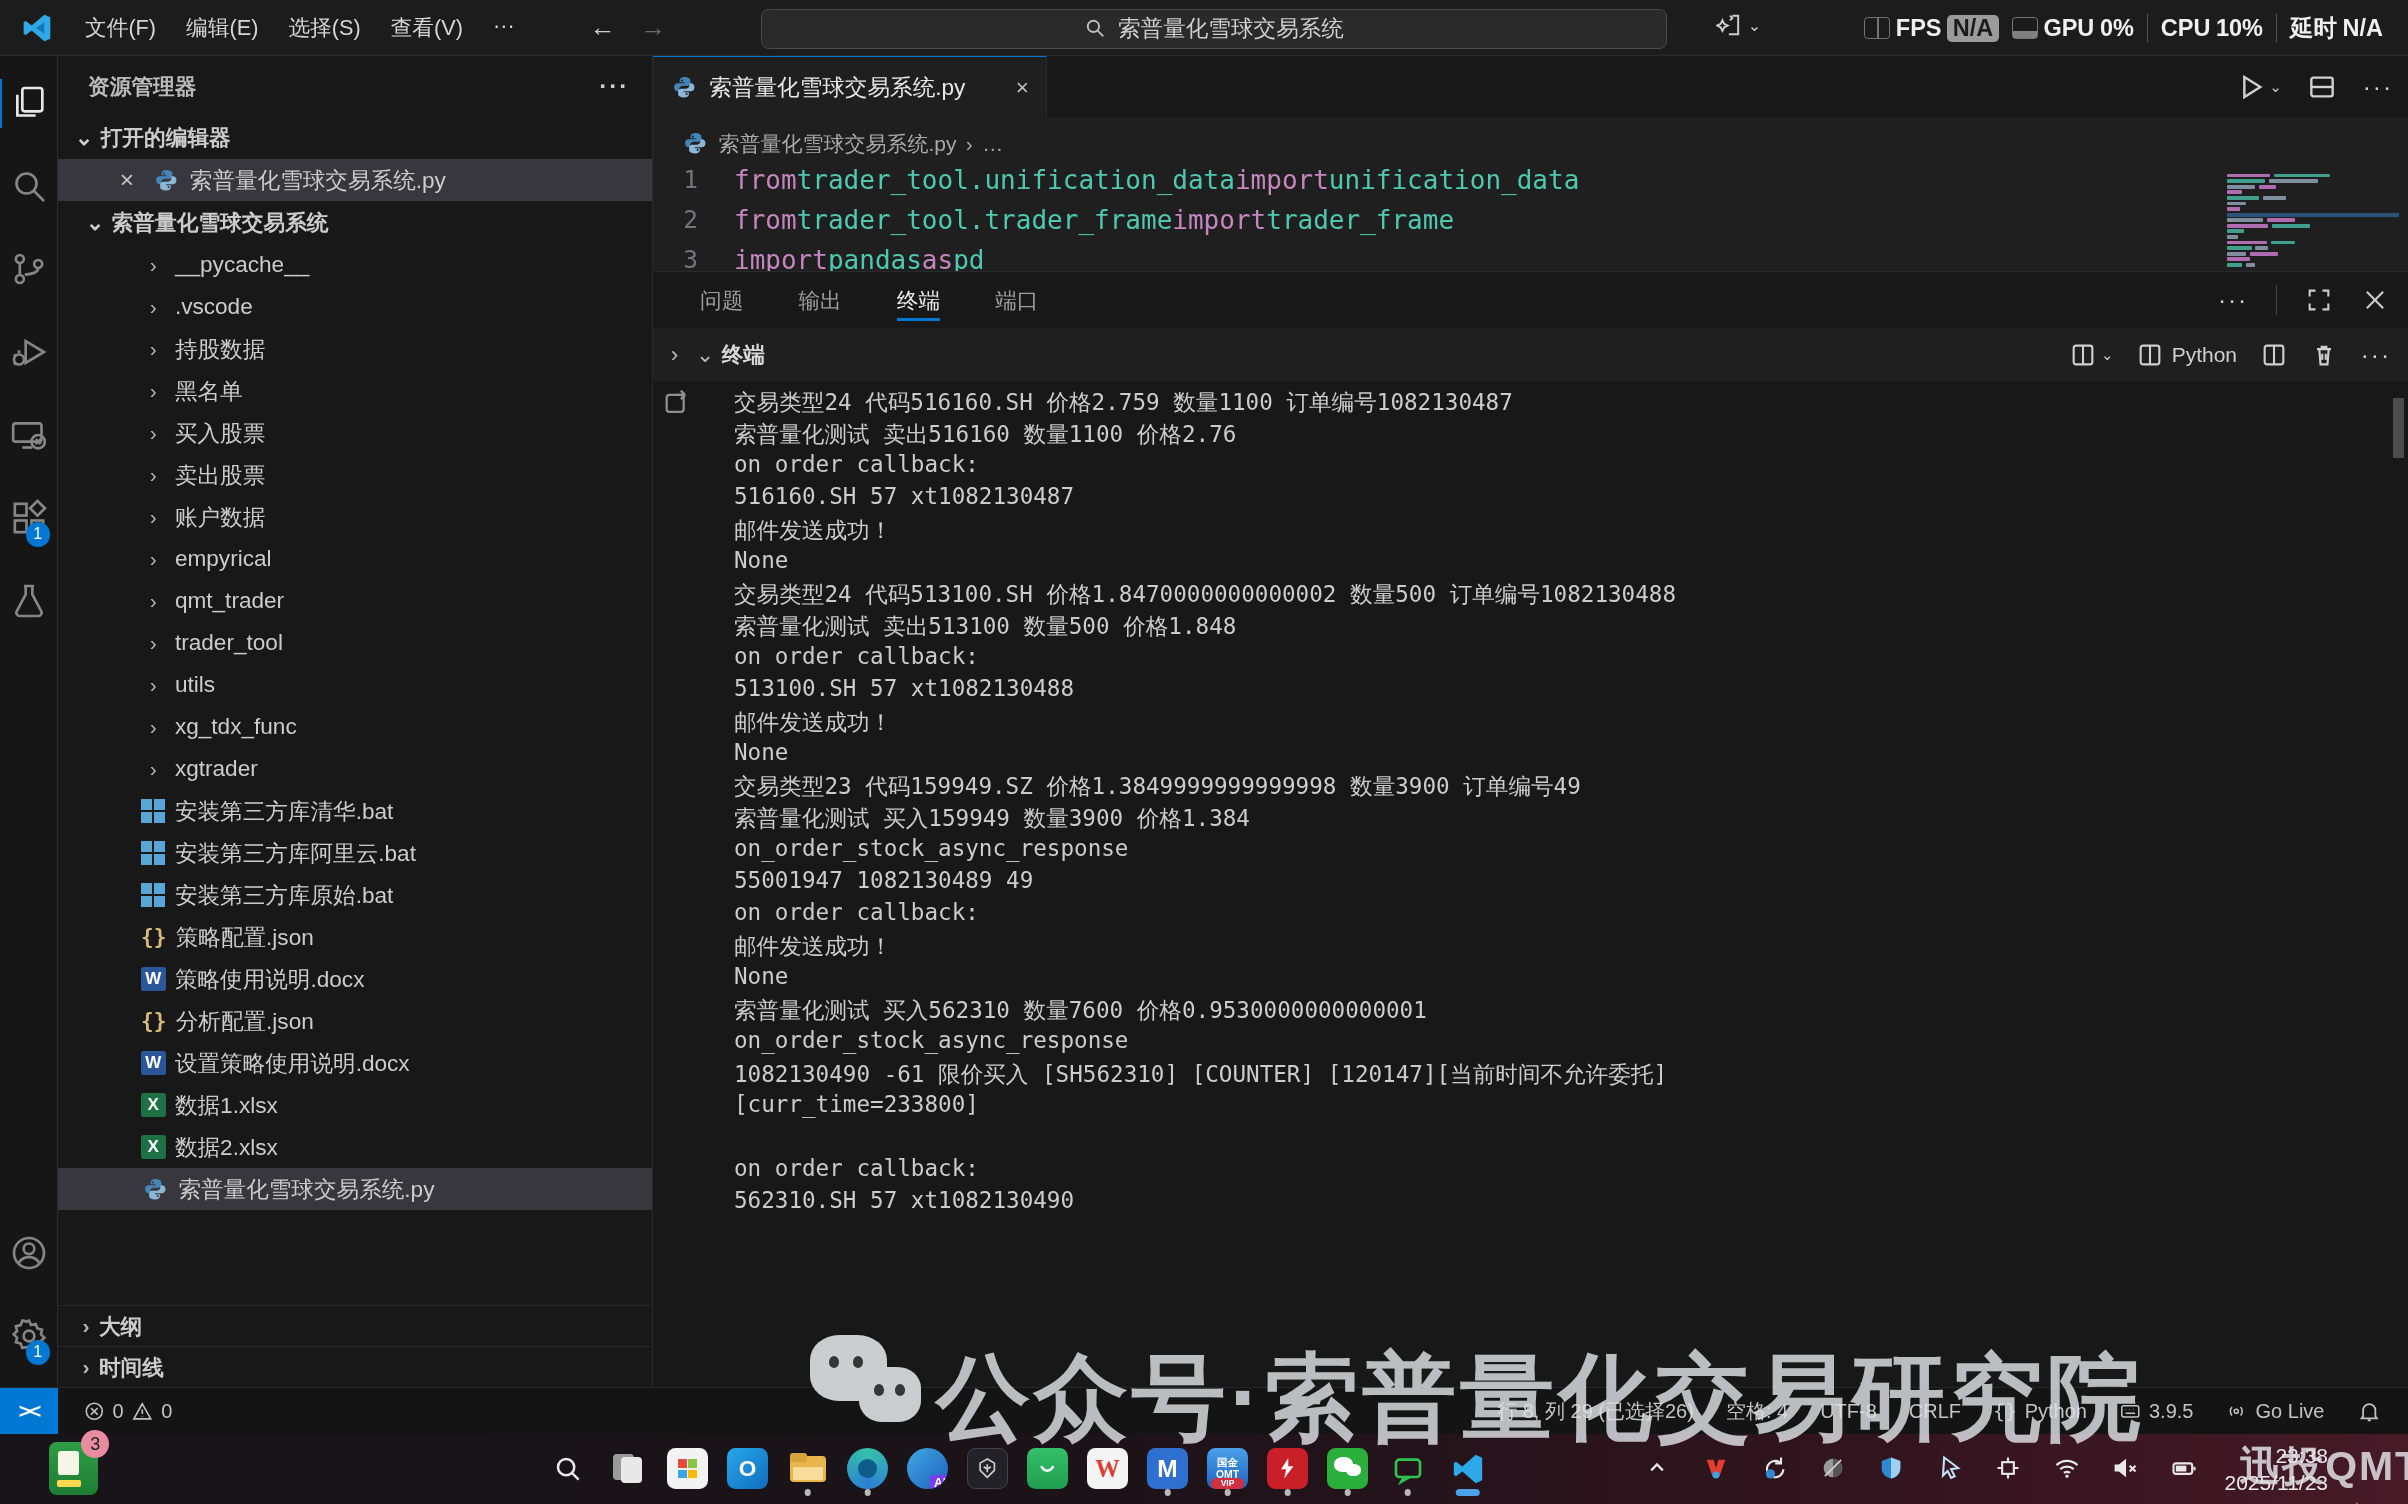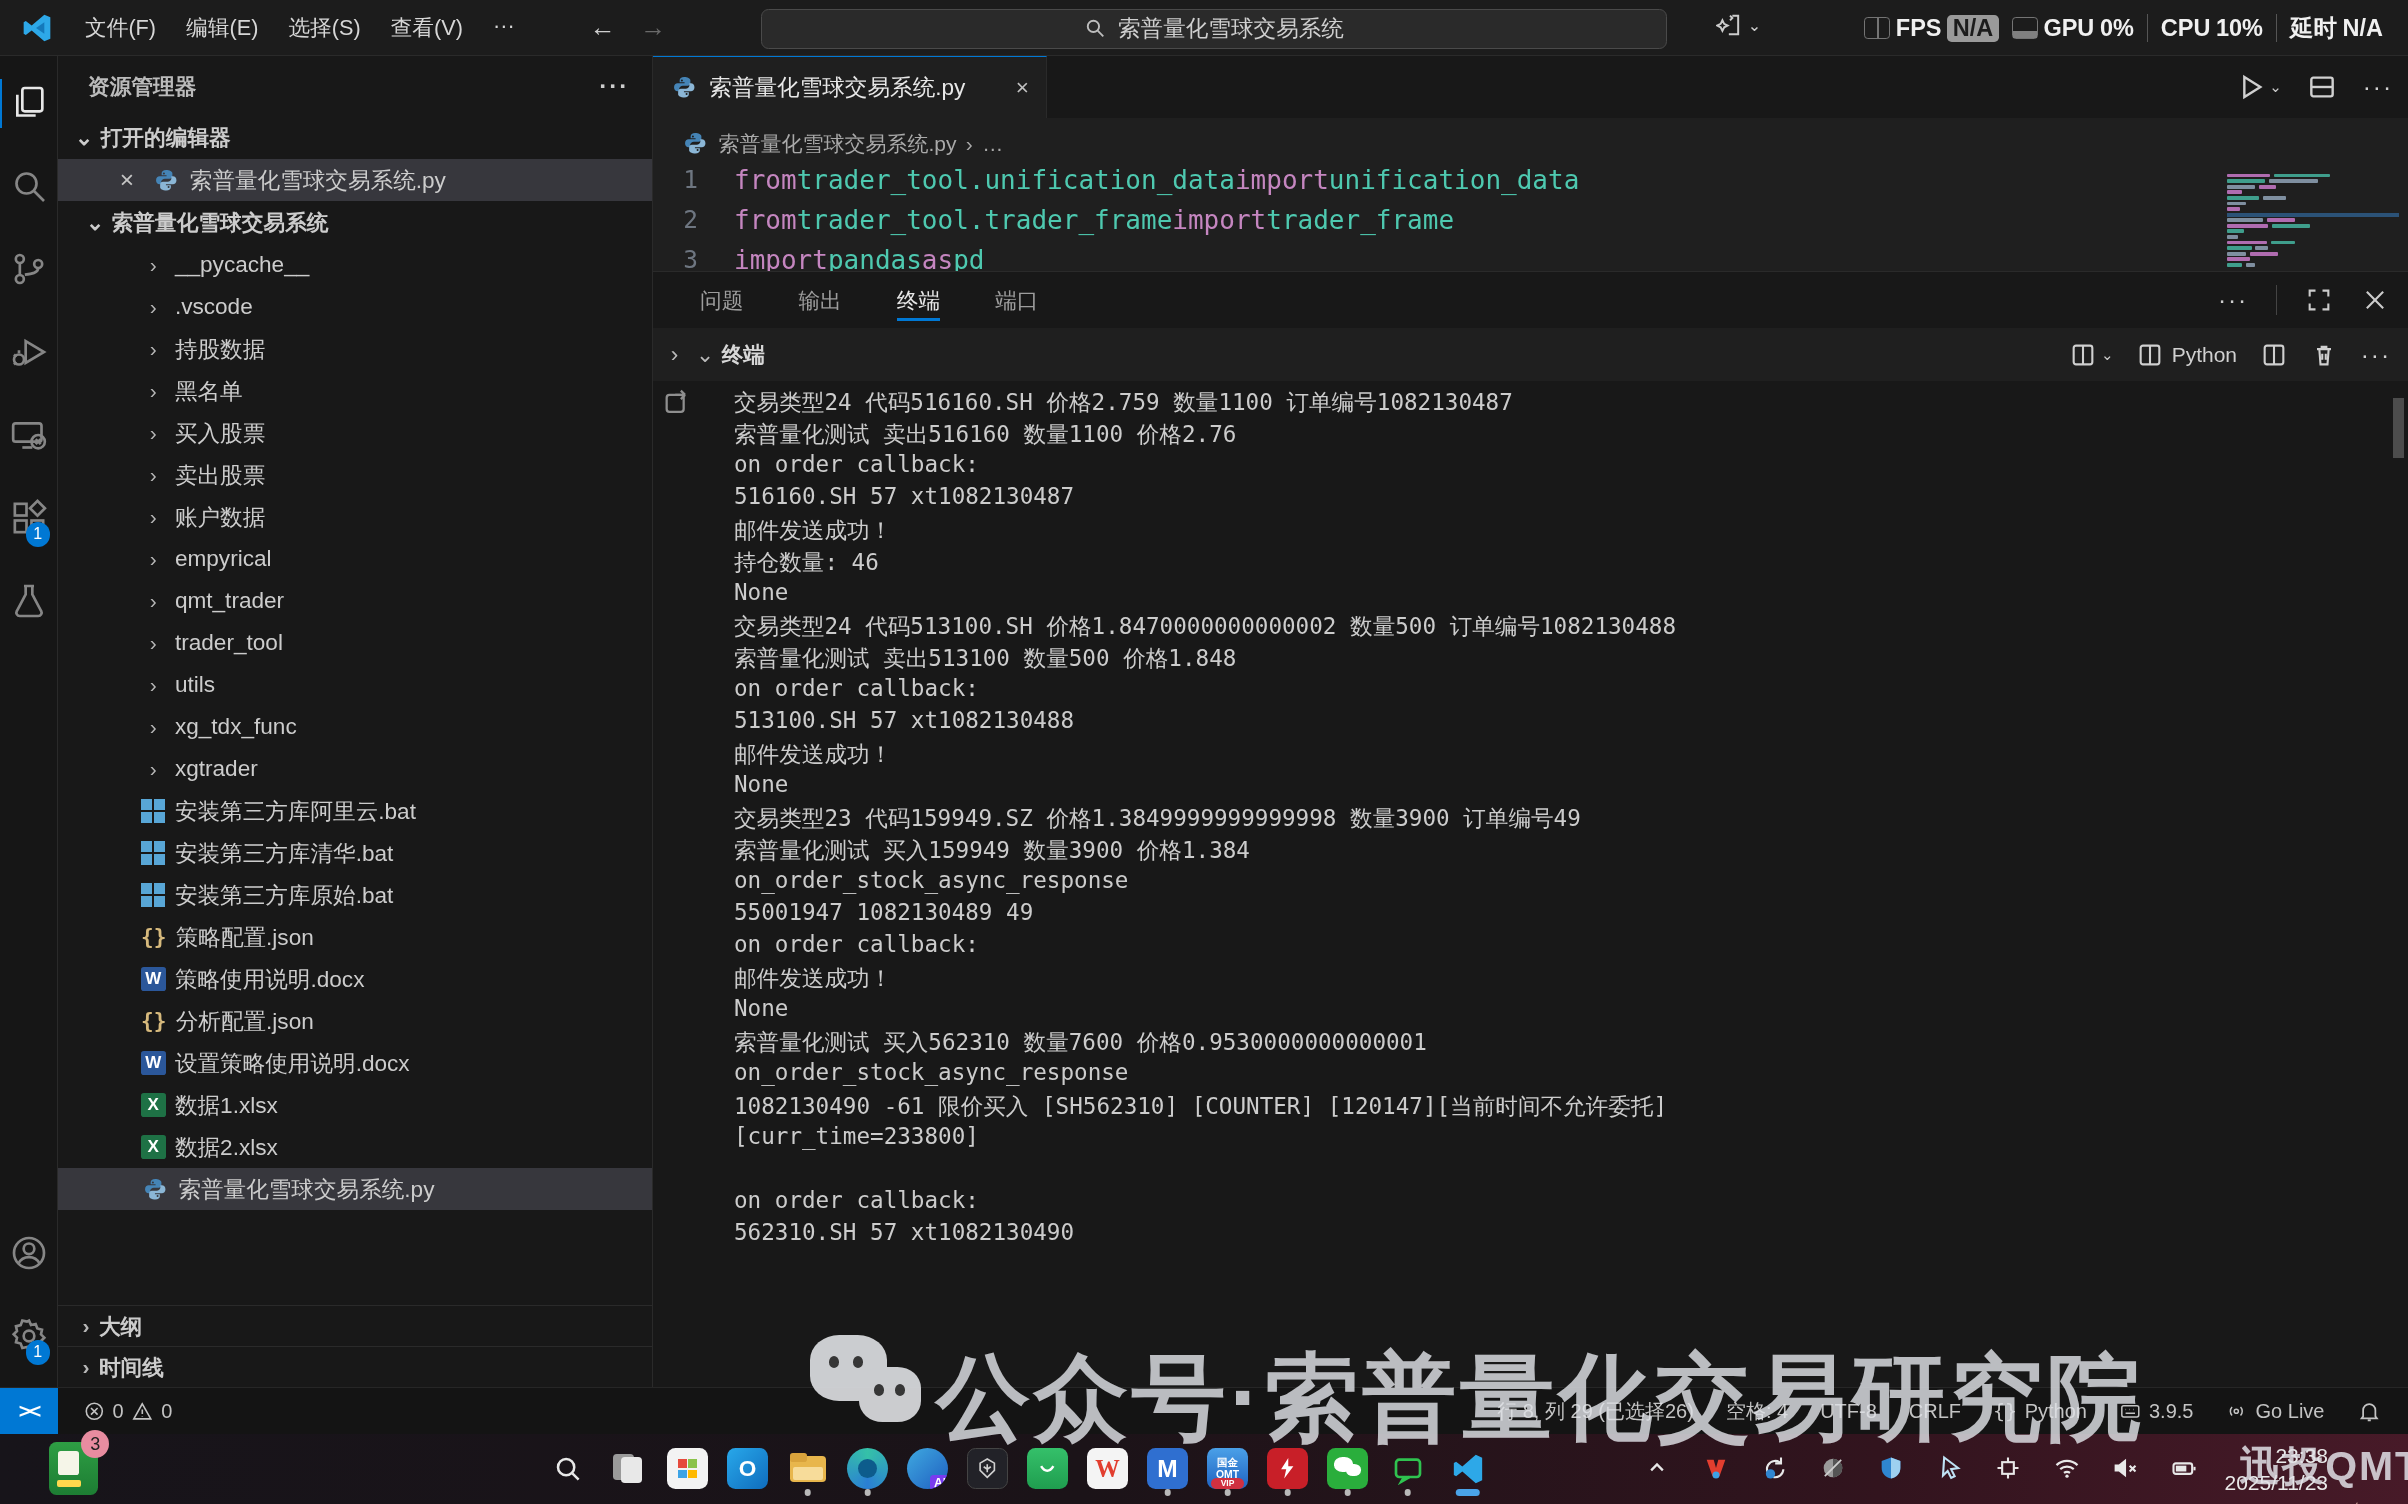--- a/index.html
+++ b/index.html
@@ -354,30 +354,30 @@
           <span class="chev">›</span>
           <span>xgtrader</span>
         </div>
         <div class="tree-row">
           <span class="ico-win">
             <i></i>
             <i></i>
             <i></i>
             <i></i>
           </span>
+          <span>安装第三方库清华.bat</span>
+        </div>
+        <div class="tree-row">
+          <span class="ico-win">
+            <i></i>
+            <i></i>
+            <i></i>
+            <i></i>
+          </span>
           <span>安装第三方库阿里云.bat</span>
-        </div>
-        <div class="tree-row">
-          <span class="ico-win">
-            <i></i>
-            <i></i>
-            <i></i>
-            <i></i>
-          </span>
-          <span>安装第三方库清华.bat</span>
         </div>
         <div class="tree-row">
           <span class="ico-win">
             <i></i>
             <i></i>
             <i></i>
             <i></i>
           </span>
           <span>安装第三方库原始.bat</span>
         </div>
@@ -603,21 +603,20 @@
         <svg id="term-gutter-icon" width="34" height="34" viewBox="0 0 24 24" fill="none" stroke="#8f8f8f" stroke-width="1.6">
           <rect x="4" y="7" width="12" height="12" rx="2"></rect>
             <path d="M13 11h7M20 11l-3-3M20 11l-3 3" transform="translate(-3,-4)"></path>
         </svg>
         <div id="terminal-lines">
             <div class="term-line">交易类型24 代码516160.SH 价格2.759 数量1100 订单编号1082130487</div>
             <div class="term-line">索普量化测试 卖出516160 数量1100 价格2.76</div>
             <div class="term-line">on order callback:</div>
             <div class="term-line">516160.SH 57 xt1082130487</div>
             <div class="term-line">邮件发送成功！</div>
-            <div class="term-line">持仓数量: 46</div>
             <div class="term-line">None</div>
             <div class="term-line">交易类型24 代码513100.SH 价格1.8470000000000002 数量500 订单编号1082130488</div>
             <div class="term-line">索普量化测试 卖出513100 数量500 价格1.848</div>
             <div class="term-line">on order callback:</div>
             <div class="term-line">513100.SH 57 xt1082130488</div>
             <div class="term-line">邮件发送成功！</div>
             <div class="term-line">None</div>
             <div class="term-line">交易类型23 代码159949.SZ 价格1.3849999999999998 数量3900 订单编号49</div>
             <div class="term-line">索普量化测试 买入159949 数量3900 价格1.384</div>
             <div class="term-line">on_order_stock_async_response</div>

